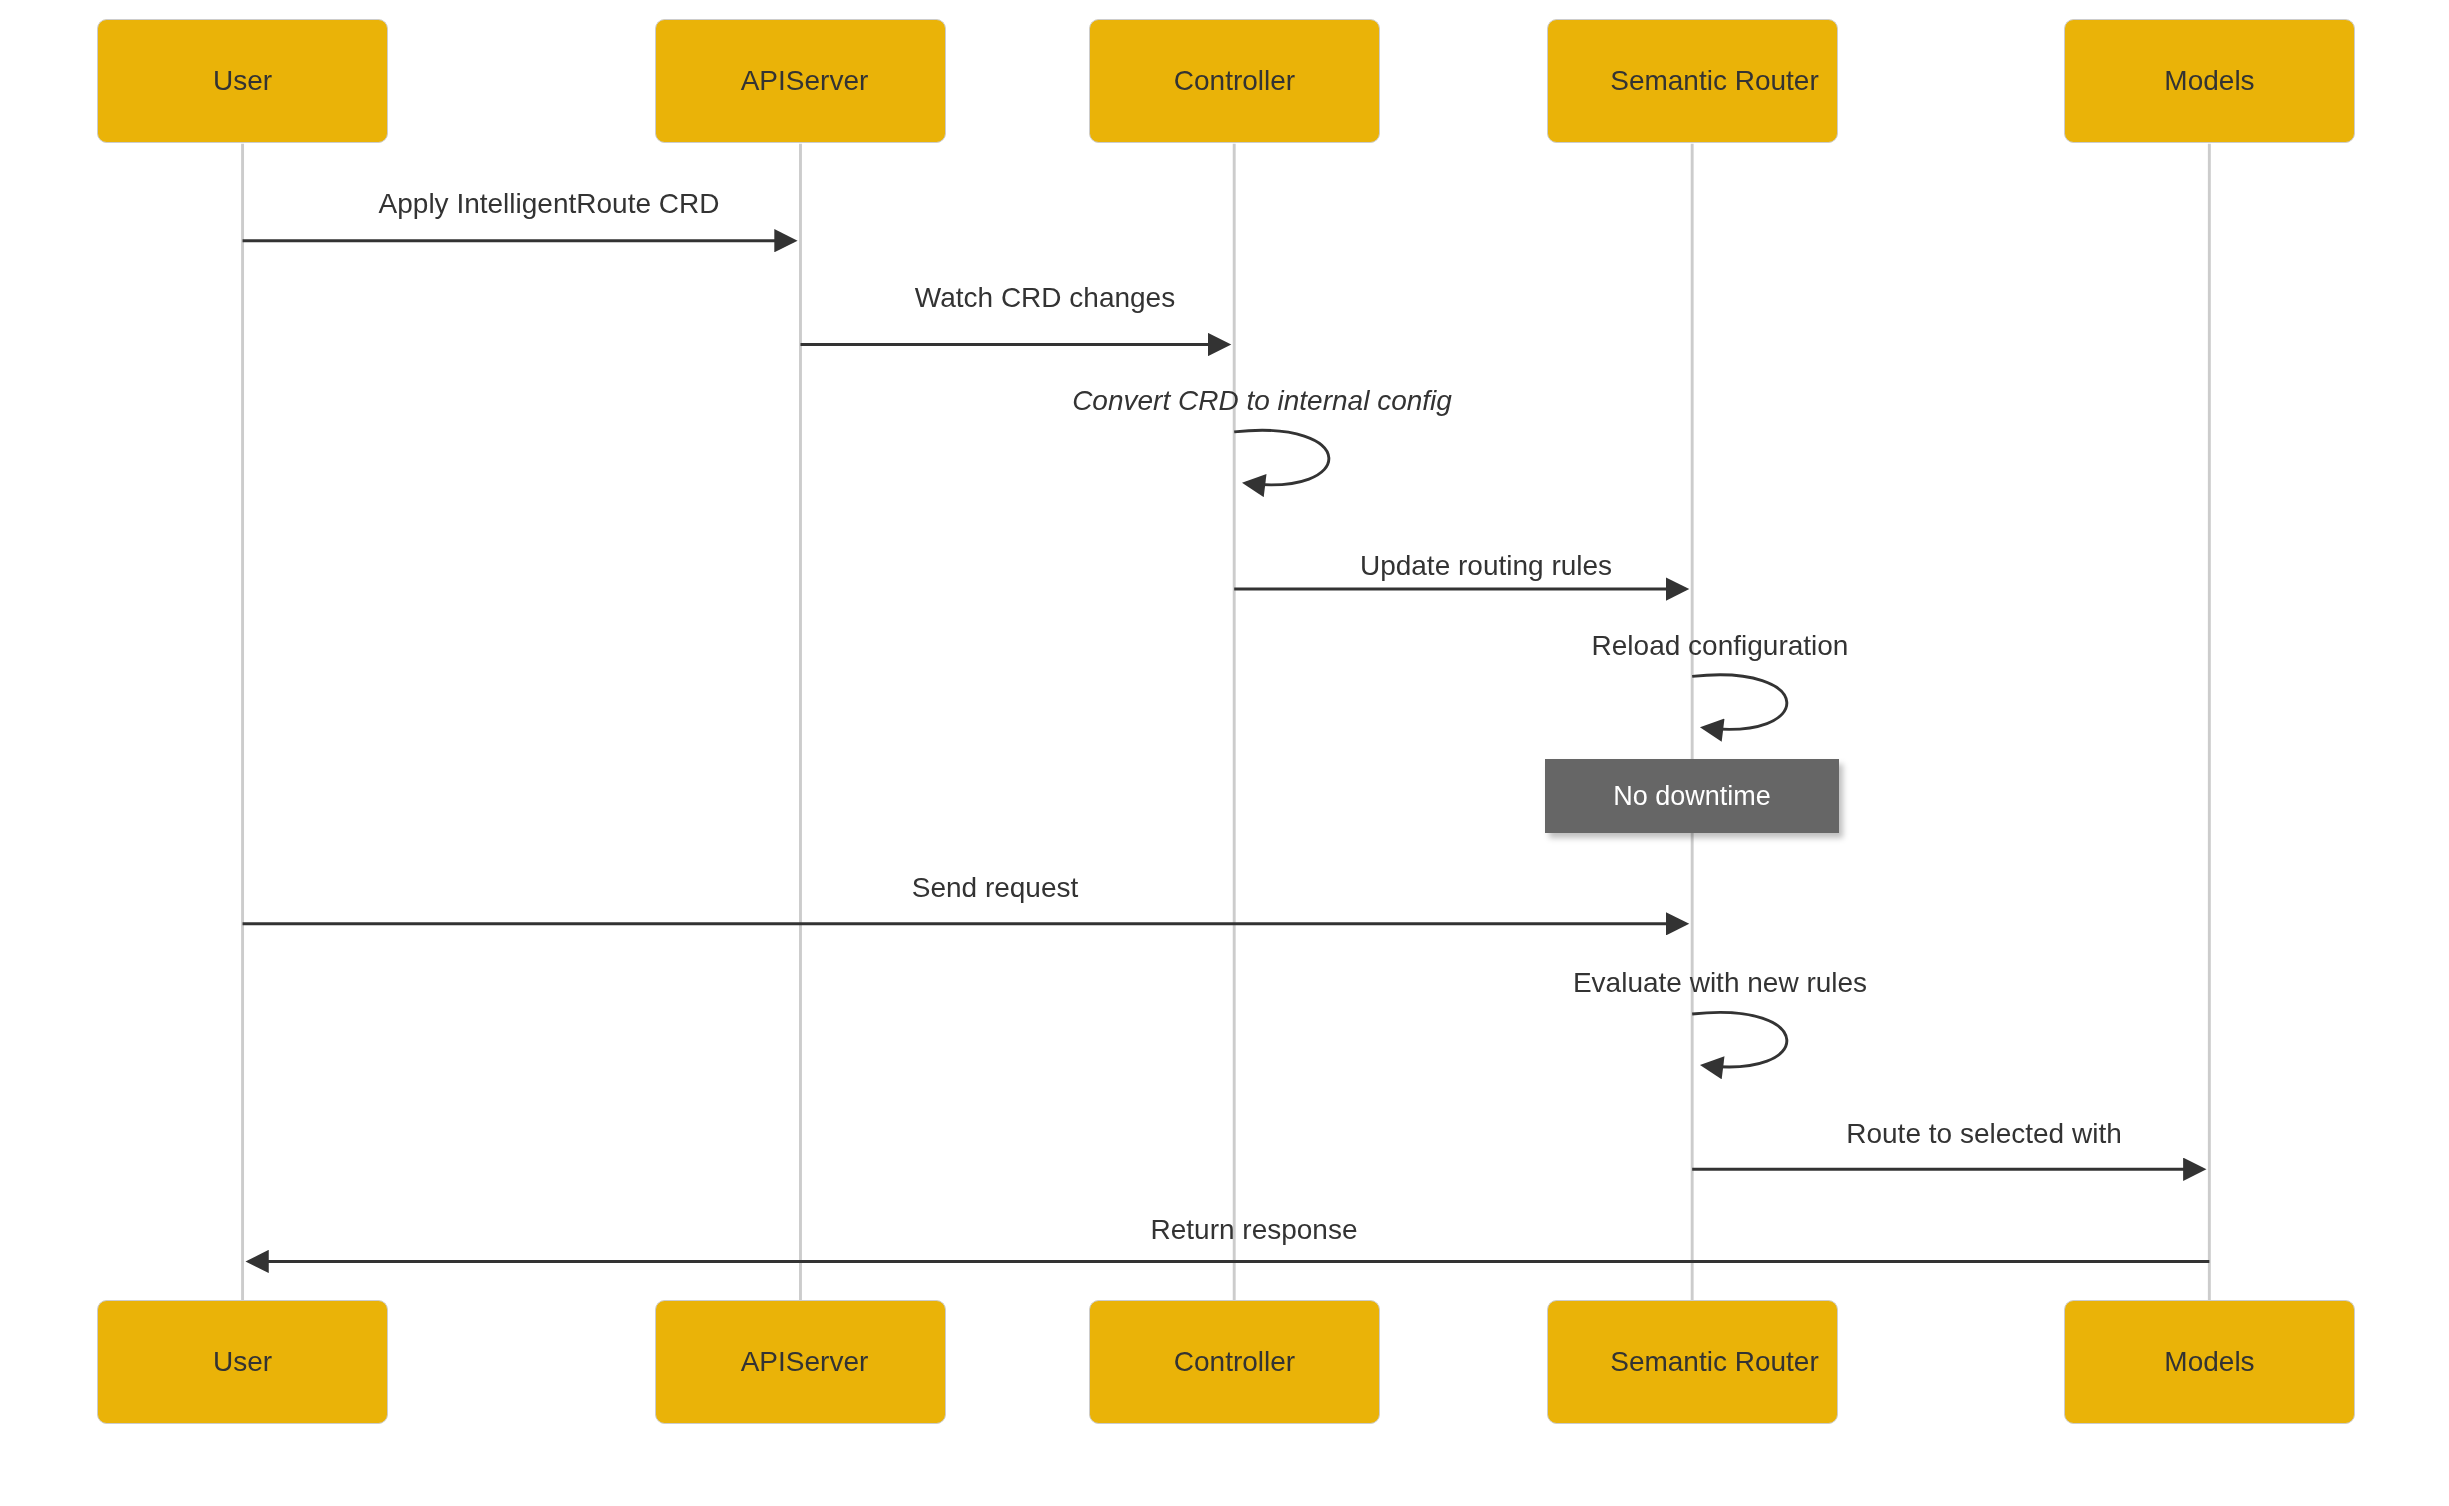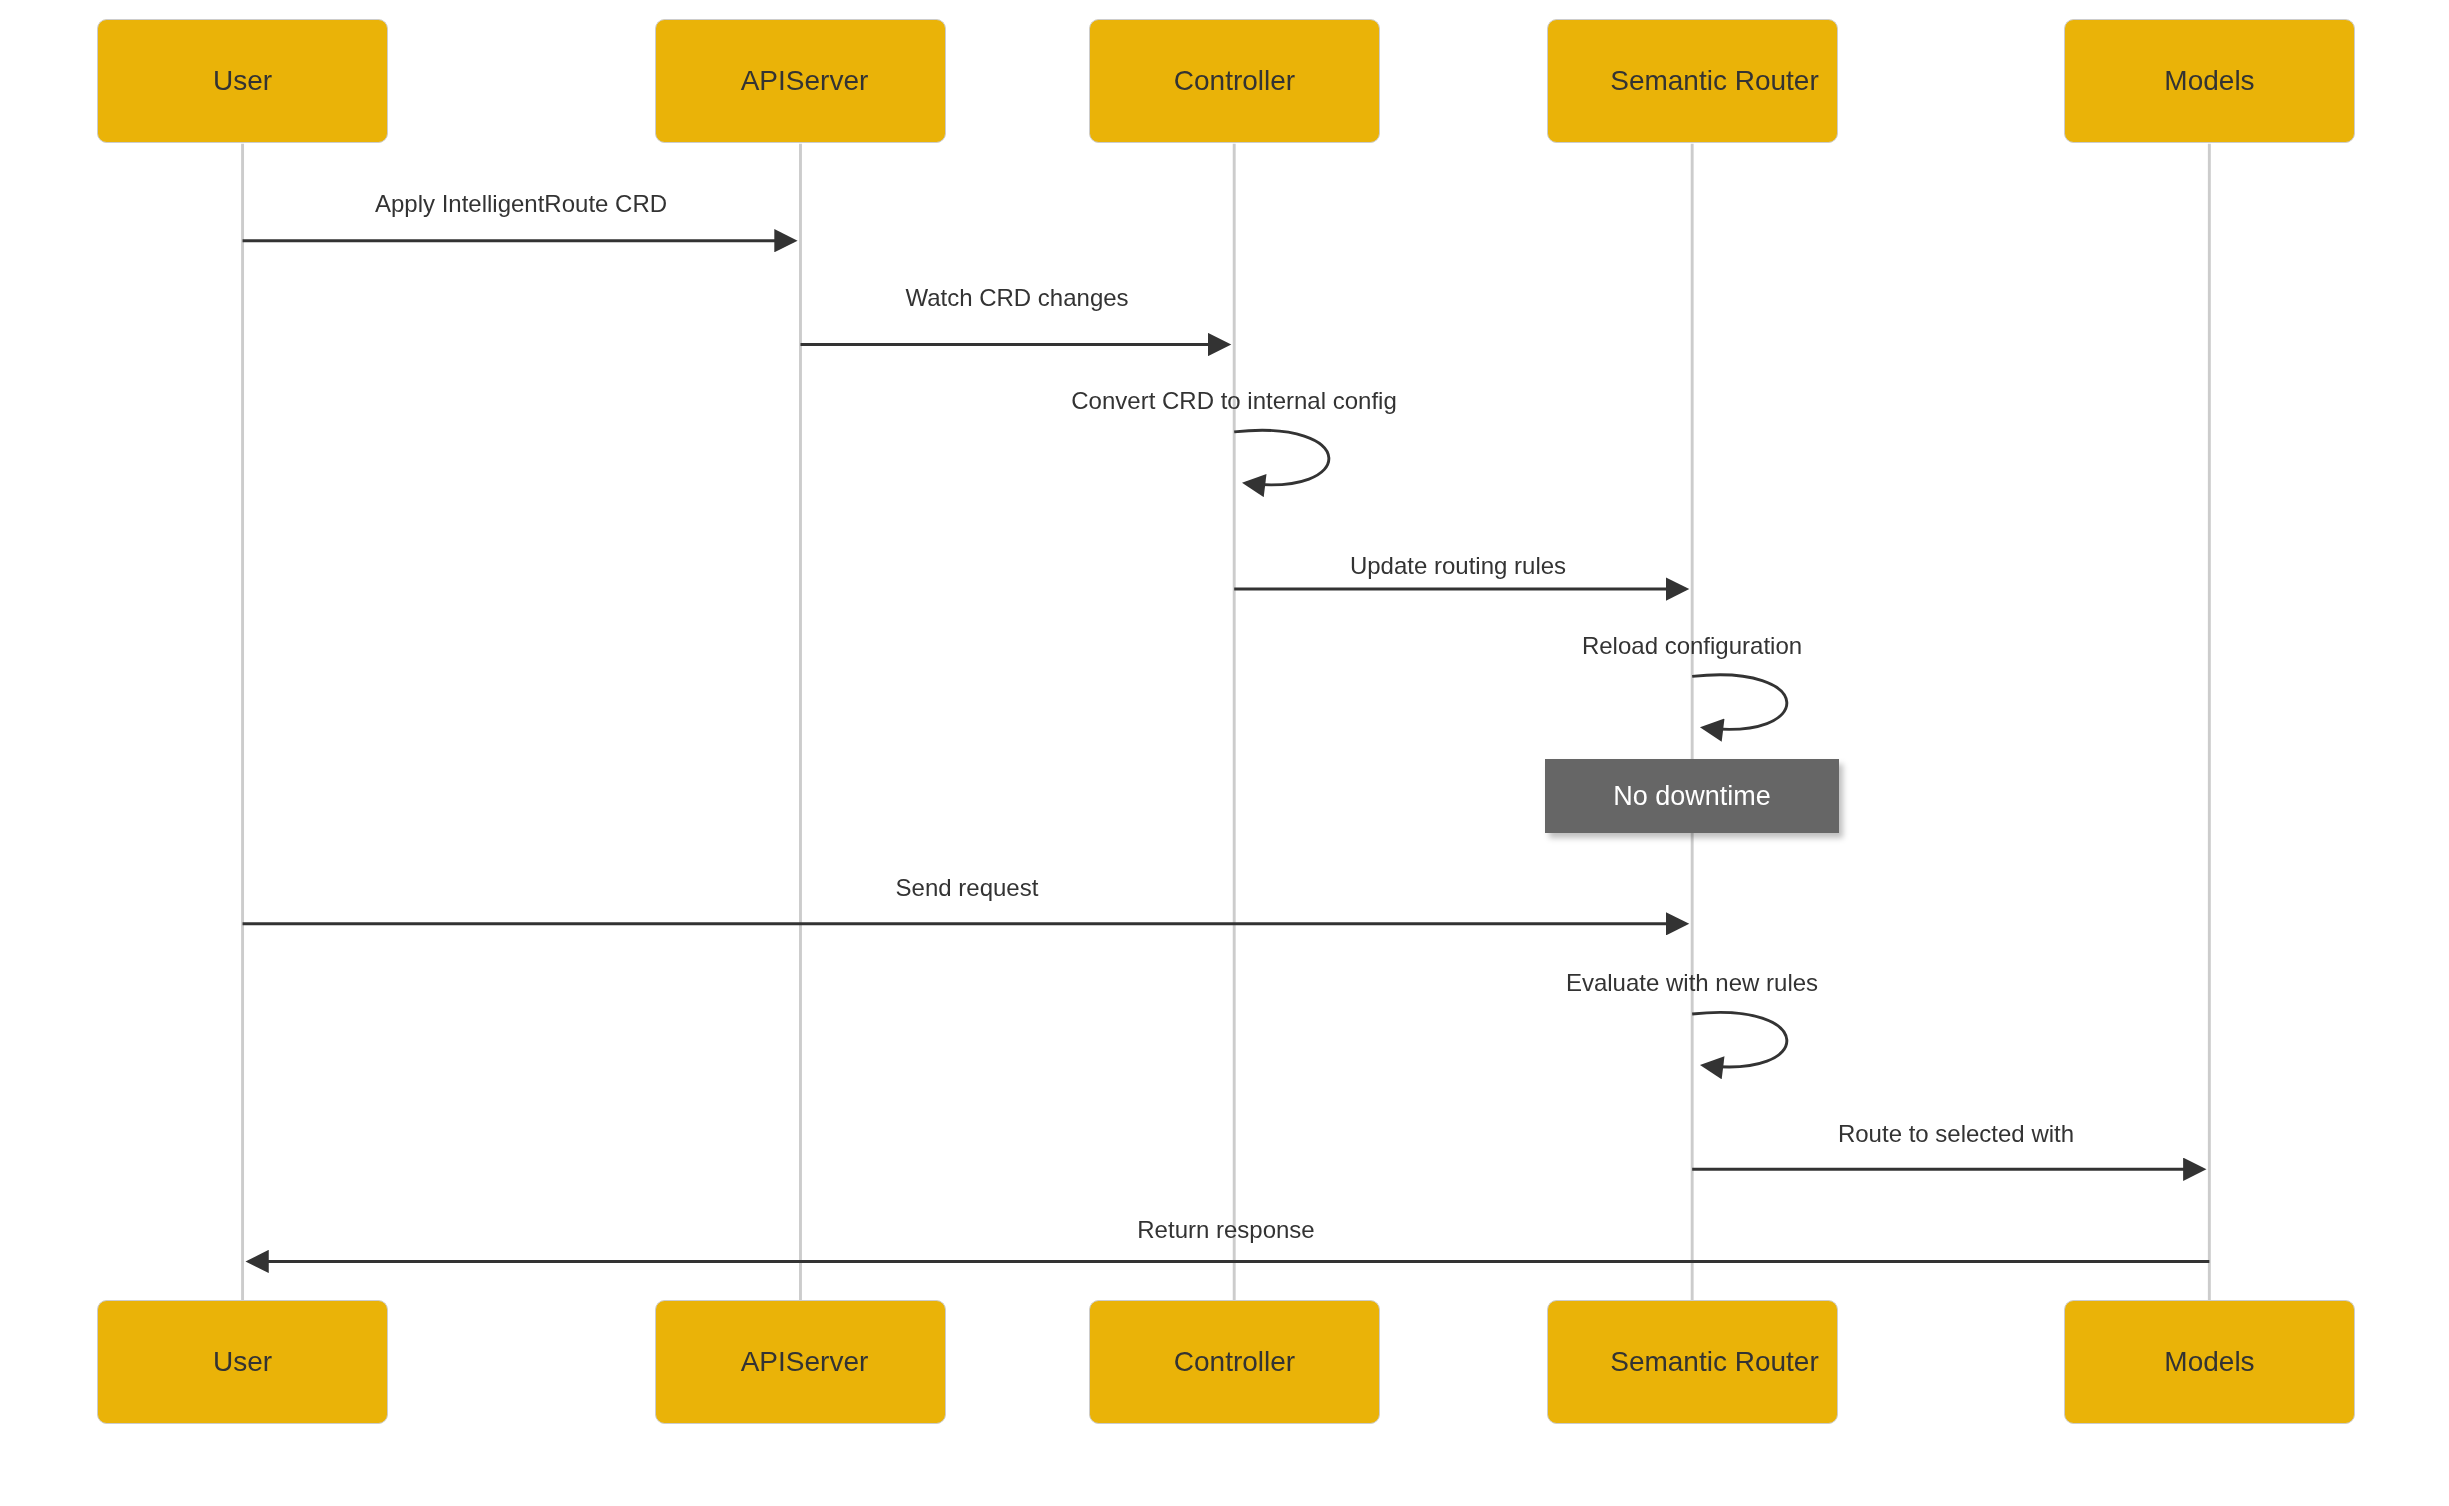--- a/index.html
+++ b/index.html
@@ -35,23 +35,24 @@
   .actor.bottom { top: 1300px; }
   .actor.a-user { left: 97px; }
   .actor.a-apiserver { left: 655px; padding-left: 8px; }
   .actor.a-controller { left: 1089px; }
   .actor.a-semrouter { left: 1547px; padding-left: 44px; }
   .actor.a-models { left: 2064px; }
   .msg-label {
     position: absolute;
     transform: translateX(-50%);
     white-space: nowrap;
-    font-size: 24px;
+    font-size: 28px;
     line-height: 35px;
     color: #333333;
+    margin-left: 28px;
   }
   .note {
     position: absolute;
     left: 1545px;
     top: 759px;
     width: 294px;
     height: 74px;
     background: #666666;
     color: #ffffff;
     display: flex;
@@ -101,21 +102,21 @@
   </div>
   <div class="actor top a-semrouter">
     <span>Semantic Router</span>
   </div>
   <div class="actor top a-models">
     <span>Models</span>
   </div>
 
   <div class="msg-label" style="left:521px; top:186px;">Apply IntelligentRoute CRD</div>
   <div class="msg-label" style="left:1017px; top:280px;">Watch CRD changes</div>
-  <div class="msg-label" style="left:1234px; top:383px;">Convert CRD to internal config</div>
+  <div class="msg-label" style="left:1234px; top:383px;font-style:italic;">Convert CRD to internal config</div>
   <div class="msg-label" style="left:1458px; top:548px;">Update routing rules</div>
   <div class="msg-label" style="left:1692px; top:628px;">Reload configuration</div>
   <div class="msg-label" style="left:967px; top:870px;">Send request</div>
   <div class="msg-label" style="left:1692px; top:965px;">Evaluate with new rules</div>
   <div class="msg-label" style="left:1956px; top:1116px;">Route to selected with</div>
   <div class="msg-label" style="left:1226px; top:1212px;">Return response</div>
 
   <div class="note">
     <span>No downtime</span>
   </div>

